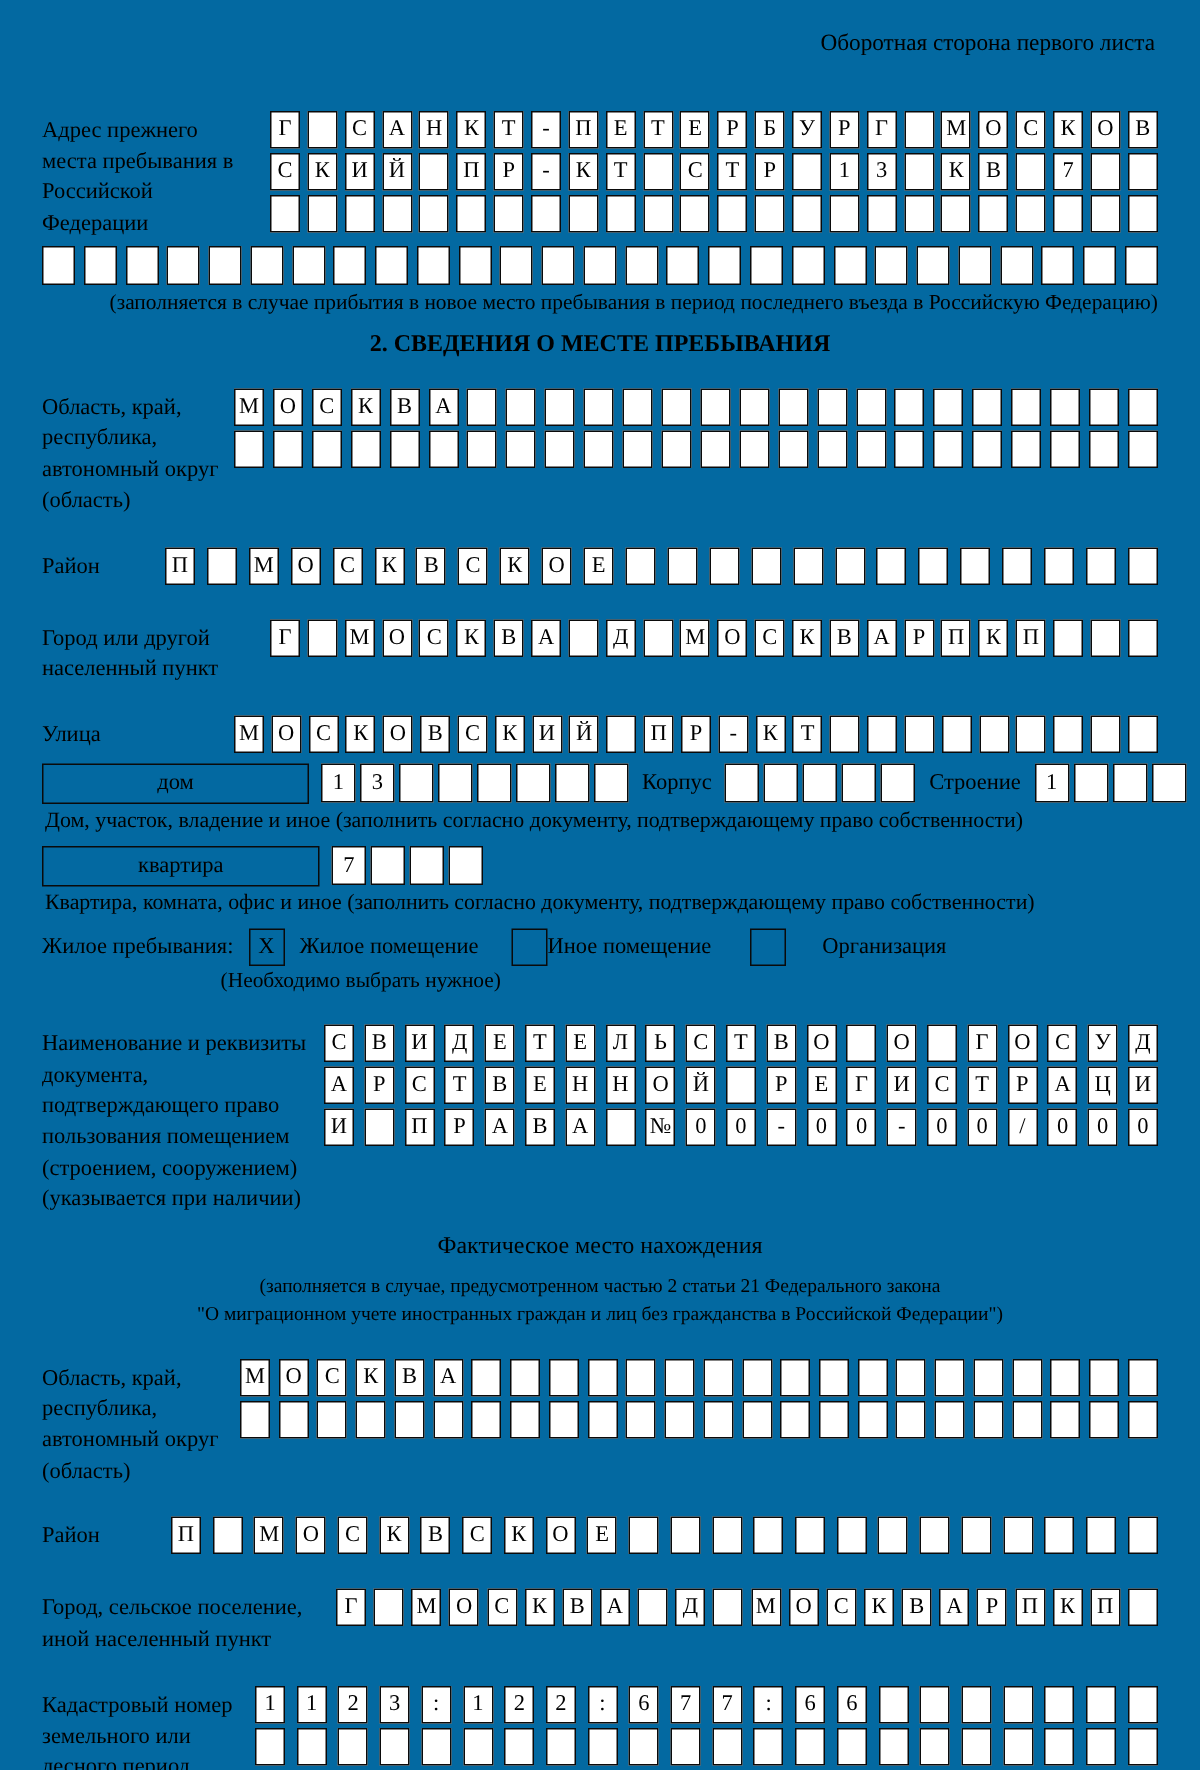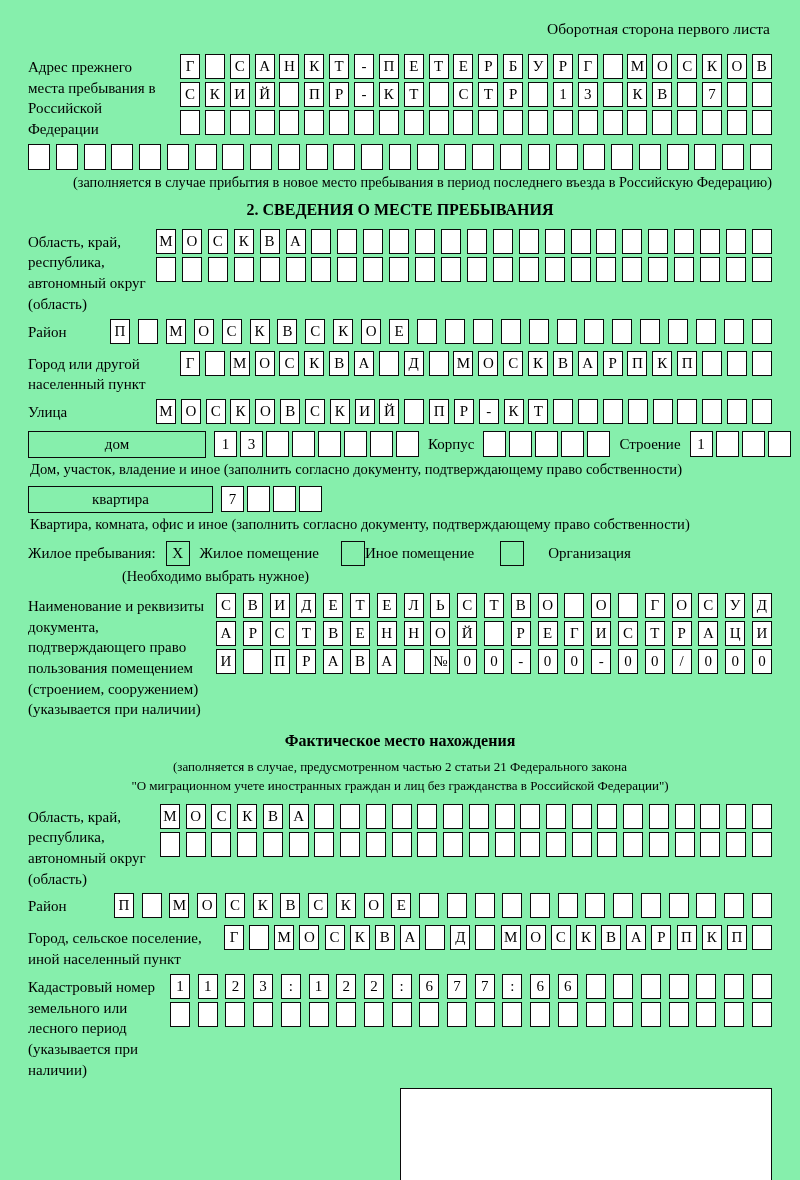--- a/index.html
+++ b/index.html
@@ -1,24 +1,24 @@
 <!DOCTYPE html>
 <html><head>
 <meta charset="utf-8">
 <style>
   html,body{margin:0;padding:0;background:#fff;}
   .page{
     width:800px;height:1180px;box-sizing:border-box;
-    background:#86efac;color:#000;
+    background:#0369a1;color:#000;
     font-family:"Liberation Serif", serif;
     padding:10px 28px 0 28px;overflow:hidden;
   }
   .hdr-note{text-align:right;font-size:15.5px;padding:10px 2px 16px 0;}
   
-  .frow{display:flex;align-items:flex-start;margin-bottom:4px;}
+  .frow{display:flex;align-items:flex-start;margin-bottom:4px;margin-top:20px;}
   .flabel{font-size:15px;line-height:1.38;flex:none;padding-top:3px;padding-right:8px;box-sizing:border-box;}
   .rows{flex:1;display:flex;flex-direction:column;}
   .cells{display:flex;justify-content:space-between;margin-bottom:3px;flex:1;min-width:0;}
   .rows .cells{width:100%;}
   .cell{
     width:20px;height:25px;flex:none;box-sizing:border-box;
     border:1.6px solid #0a0a0a;display:flex;align-items:center;justify-content:center;
     font-size:15px;background:#fff;
   }
   .cells-full{display:flex;justify-content:space-between;margin:2px 0 4px 0;}
@@ -34,22 +34,22 @@
   }
   .cells-inline{display:flex;gap:3px;flex:none;}
   .cells-inline .cell{width:23px;height:26px;}
   .inline-lbl{font-size:15px;flex:none;padding:0 9px;}
   
   .check-row{display:flex;align-items:center;margin:6px 0 2px 0;font-size:15px;}
   .checkbox{
     width:24px;height:25px;border:1.6px solid #0a0a0a;box-sizing:border-box;flex:none;
     display:flex;align-items:center;justify-content:center;font-size:15px;
   }
-  .check-note{font-size:14.3px;margin:1px 0 8px 94px;}
-  .big-title{font-size:16px;font-weight:bold;text-align:center;margin:12px 0 8px 0;}
+  .check-note{font-size:14.3px;margin:1px 0 8px 119px;}
+  .big-title{font-size:16px;font-weight:normal;text-align:center;margin:12px 0 8px 0;}
   .sub-caption{font-size:13px;text-align:center;line-height:1.45;margin-bottom:8px;}
   
   .stamp-wrap{display:flex;flex-direction:column;align-items:flex-end;margin-top:8px;}
   .stamp-box{width:372px;height:176px;border:1.7px solid #0a0a0a;box-sizing:border-box;background:#fff;}
 </style>
 </head>
 <body>
 
 <div class="page">
 

